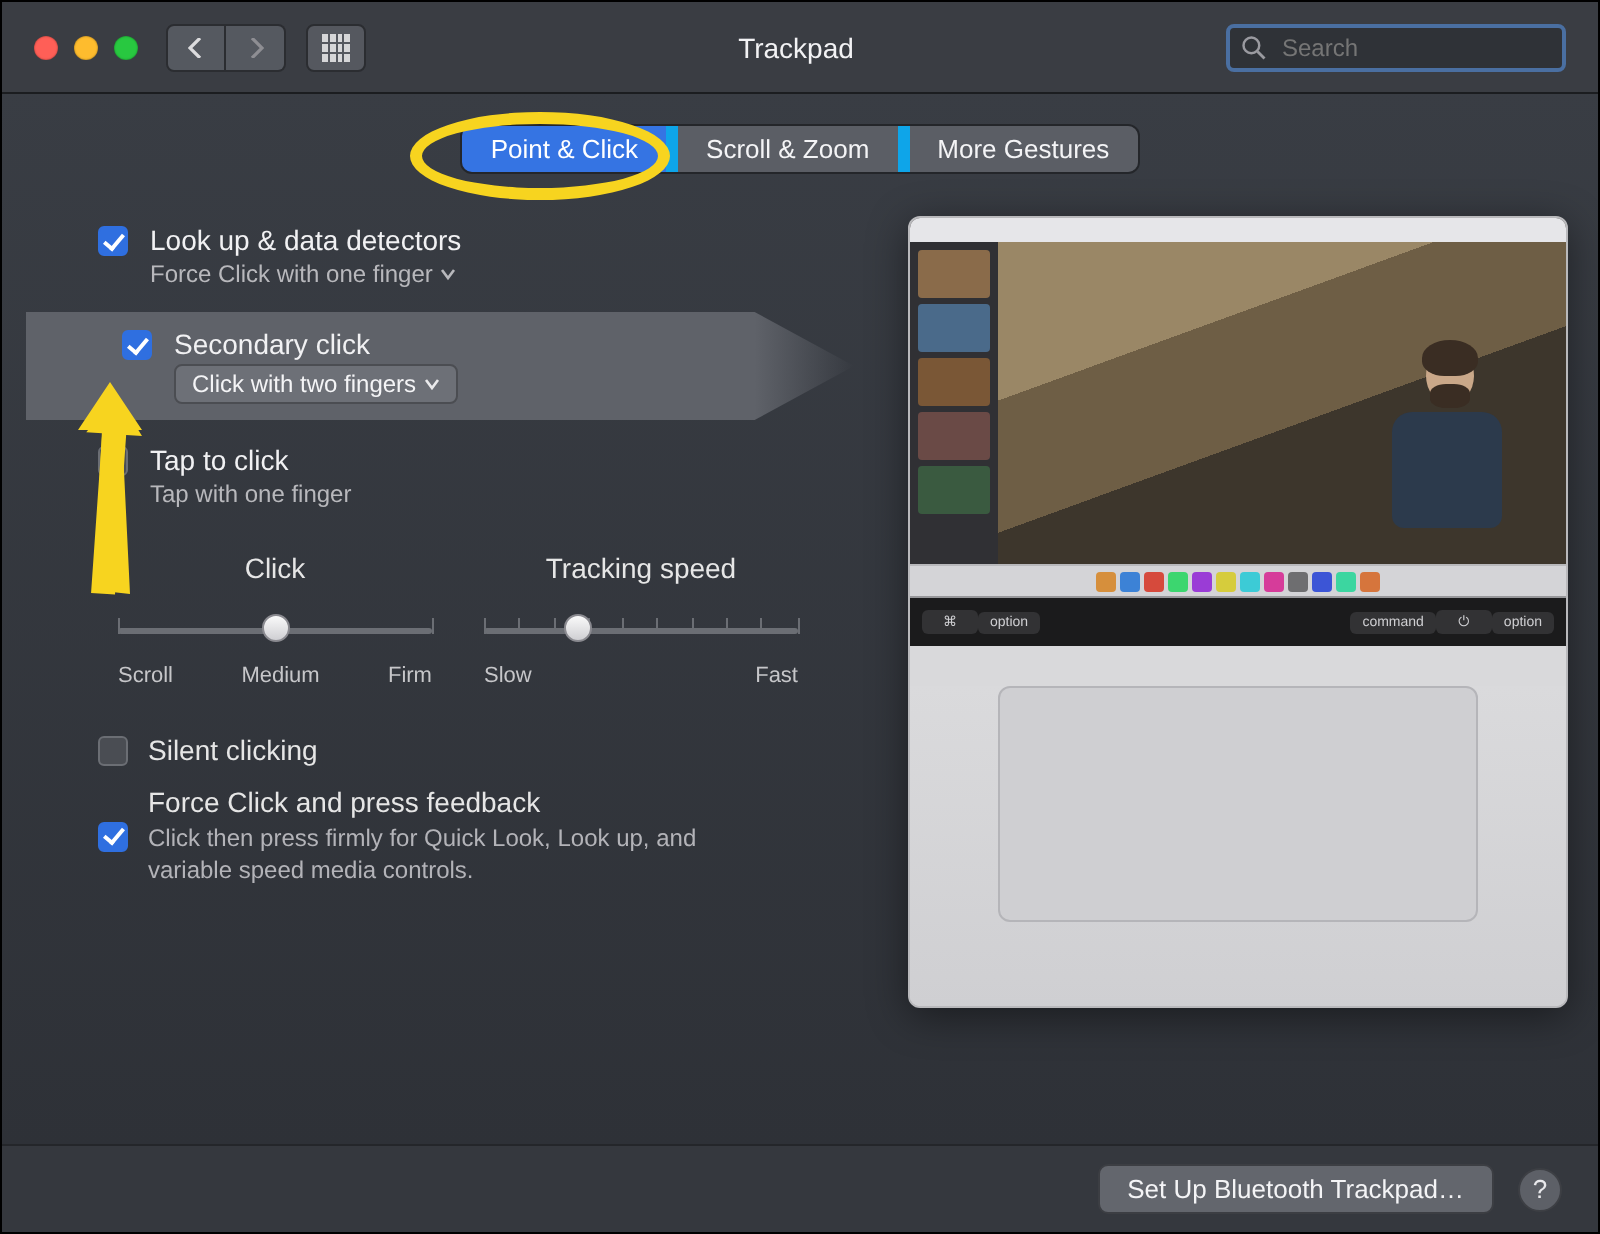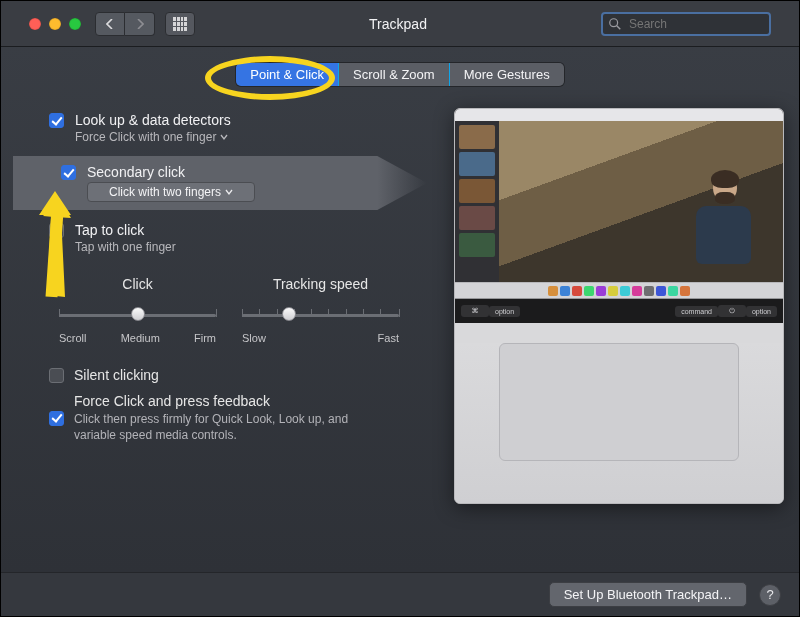--- a/index.html
+++ b/index.html
@@ -9,21 +9,21 @@
     color: #e6e6e6;
     font-size: 13px;
     position: relative;
     border: 1px solid #000;
   }
   
   .titlebar {
     height: 46px;
     display: flex;
     align-items: center;
-    padding: 0 28px;
+    padding: 0 16px;
     border-bottom: 1px solid #1b1d20;
     background: #3a3d43;
   }
   .traffic { display:flex; gap:8px; margin-right:14px;}
   .dot { width:12px; height:12px; border-radius:50%; box-shadow: inset 0 0 1px rgba(0,0,0,.5);}
   .dot.red{background:#ff5f57;} .dot.yellow{background:#febc2e;} .dot.green{background:#28c840;}
   .navbtns{display:flex;}
   .navbtn{
     width:30px;height:24px;background:#555960;border:1px solid #2b2d31;
     display:flex;align-items:center;justify-content:center;color:#cfcfd1;
@@ -42,21 +42,21 @@
   .searchwrap input{
     width:170px;height:24px;border-radius:4px;background:#2f3237;
     border:2px solid #4a6fa1;outline:none;color:#ddd;padding:0 8px 0 26px;font-size:12px;
   }
   .searchwrap svg{position:absolute;left:7px;top:5px;width:14px;height:14px;fill:#9a9aa0;}
   
   .tabbar{display:flex;justify-content:center;margin-top:16px;}
   .tabs{display:flex;border-radius:5px;overflow:hidden;box-shadow:0 0 0 1px #24262a;}
   .tab{
     padding:4px 14px;font-size:13px;background:#5b5e65;color:#f4f4f6;
-    border-left:1px solid #0ea5e9;
+    border-left:6px solid #0ea5e9;
   }
   .tab:first-child{border-left:0;}
   .tab.sel{background:#3574e3;color:#fff;}
   
   .annot-ellipse{
     position:absolute; left:204px; top:55px; width:130px; height:44px;
     border:6px solid #f7d41f; border-radius:50%;
     pointer-events:none;
   }
   
@@ -81,21 +81,21 @@
   .chev{margin-left:4px;}
   .chev svg{width:8px;height:8px;}
   
   .optrow.hl{
     background:linear-gradient(90deg,#5f6269 0%,#5f6269 88%,transparent 100%);
     clip-path: polygon(0 0, 88% 0, 100% 50%, 88% 100%, 0 100%);
     margin:4px 12px;
   }
   .optrow.hl .optsub{
     background:#6d7077;border:1px solid #4b4d52;border-radius:4px;
-    padding:2px 21px;color:#f4f4f6;
+    padding:2px 8px;color:#f4f4f6;
   }
   
   .annot-arrow{
     position:absolute; left:10px; top:186px; width:60px; height:120px; pointer-events:none;
   }
   
   .sliders{display:flex;padding:14px 40px 6px 58px;gap:26px;}
   .sliderbox{flex:1;text-align:center;}
   .slidertitle{font-size:14px;margin-bottom:12px;}
   .track{position:relative;height:22px;}

